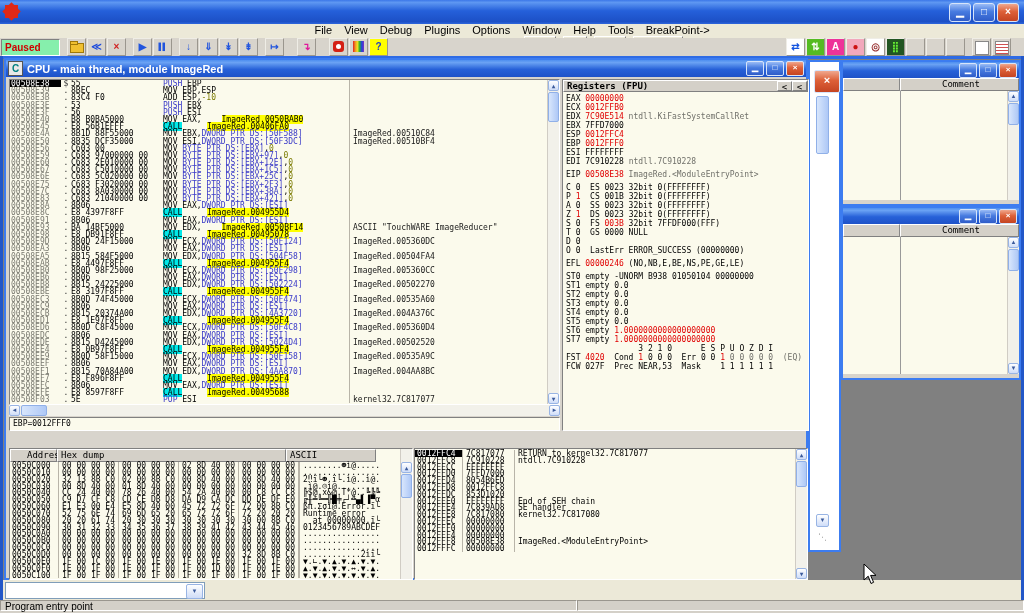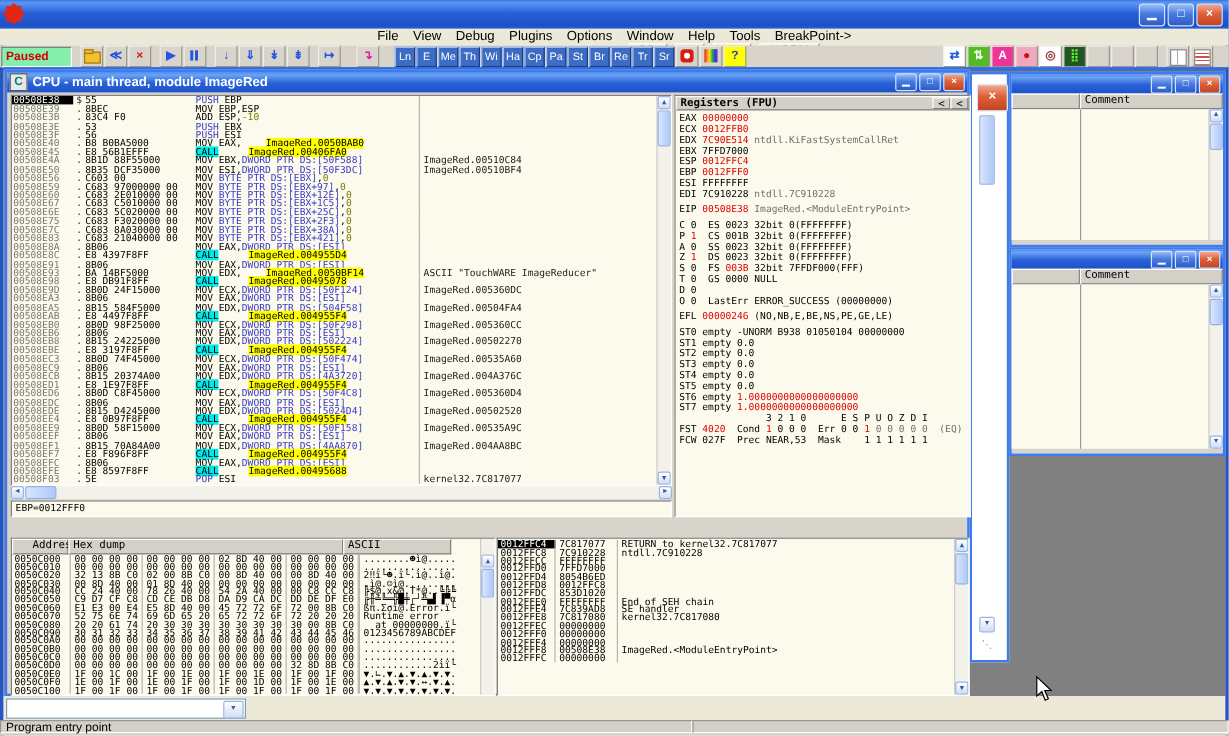--- a/index.html
+++ b/index.html
@@ -119,21 +119,21 @@
   #cmdbar{left:3px;top:580px;width:1018px;height:20px;background:#ECE9D8;}
   #combo{position:absolute;left:2px;top:2px;width:200px;height:17px;background:#fff;
     border:1px solid #7F9DB9;box-sizing:border-box;}
   #combo-btn{position:absolute;right:1px;top:1px;width:15px;height:13px;
     background:linear-gradient(180deg,#FEFEFE,#CFDDF8);border:1px solid #98B4E4;
     border-radius:2px;font-size:6px;text-align:center;line-height:12px;color:#3A5A9C;}
   #statusbar{left:0;top:600px;width:1024px;height:13px;background:#D4D0C8;display:flex;}
   .spanel{border:1px solid;border-color:#9A968E #FFF #FFF #9A968E;height:11px;
     font-size:10px;line-height:11px;padding-left:4px;box-sizing:border-box;}
 
-  .comment-col-hdr{display:flex;height:13px;}
+  .comment-col-hdr{display:flex;height:13px;text-align:center;}
   .cch-first{width:57px;border-right:1px solid #888;}
 </style>
 </head>
 <body>
 
 <div class="abs" id="titlebar">
   <div class="abs" style="left:5px;top:5px;width:14px;height:14px">
     <div class="splat abs" style="left:0;top:0"></div>
     <div class="splat r45 abs" style="left:0;top:0"></div>
   </div>
@@ -189,35 +189,20 @@
   <div class="gap6"></div>
   <div class="tbtn" style="color:#2255dd">↓</div>
   <div class="tbtn" style="color:#2255dd">⇓</div>
   <div class="tbtn" style="color:#2255dd">↡</div>
   <div class="tbtn" style="color:#2255dd">⇟</div>
   <div class="gap6"></div>
   <div class="tbtn" style="color:#2255dd">↦</div>
   <div class="gap12"></div>
   <div class="tbtn" style="color:#E0189B">↴</div>
   <div class="gap12"></div>
-  <span id="tb-letters" style="display:flex">
-      <div class="lbtn">Ln</div>
-      <div class="lbtn">E</div>
-      <div class="lbtn">Me</div>
-      <div class="lbtn">Th</div>
-      <div class="lbtn">Wi</div>
-      <div class="lbtn">Ha</div>
-      <div class="lbtn">Cp</div>
-      <div class="lbtn">Pa</div>
-      <div class="lbtn">St</div>
-      <div class="lbtn">Br</div>
-      <div class="lbtn">Re</div>
-      <div class="lbtn">Tr</div>
-      <div class="lbtn">Sr</div>
-    </span>
   <div class="tbtn">
       <div class="gear"></div>
     </div>
   <div class="tbtn">
       <div class="rainbow"></div>
     </div>
   <div class="tbtn help">?</div>
   <span id="tb-right" style="display:flex;margin-left:auto">
       <div class="tbtn" style="color: rgb(21, 85, 224); background: rgb(255, 255, 255);">⇄</div>
       <div class="tbtn" style="color: rgb(255, 255, 255); background: rgb(85, 187, 34);">⇅</div>

